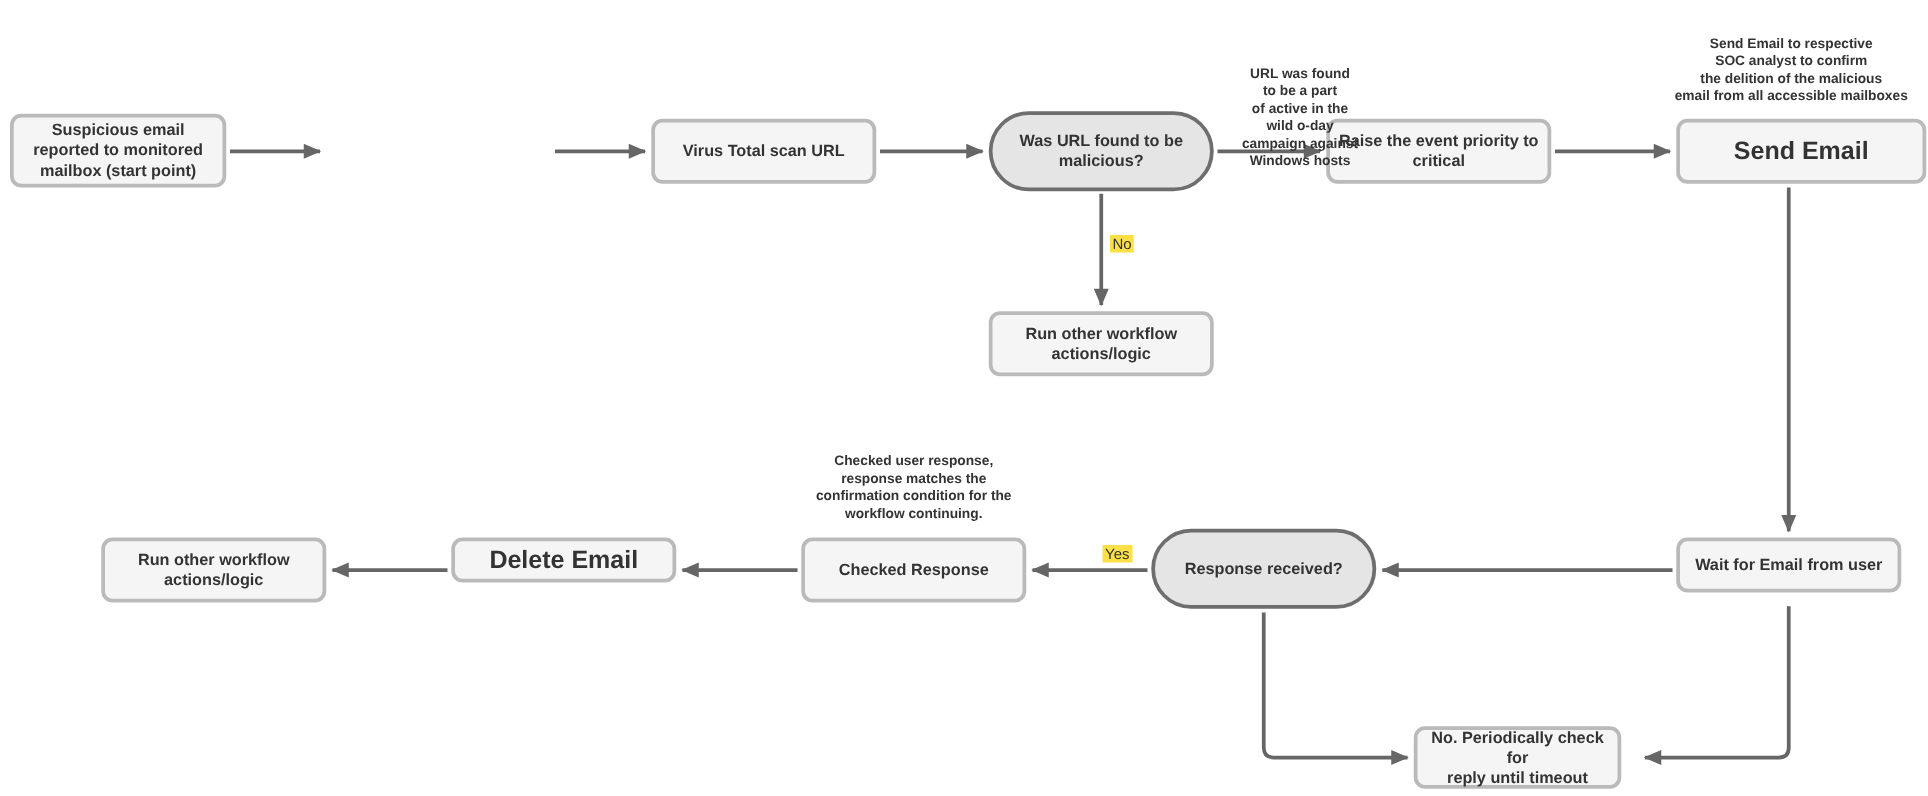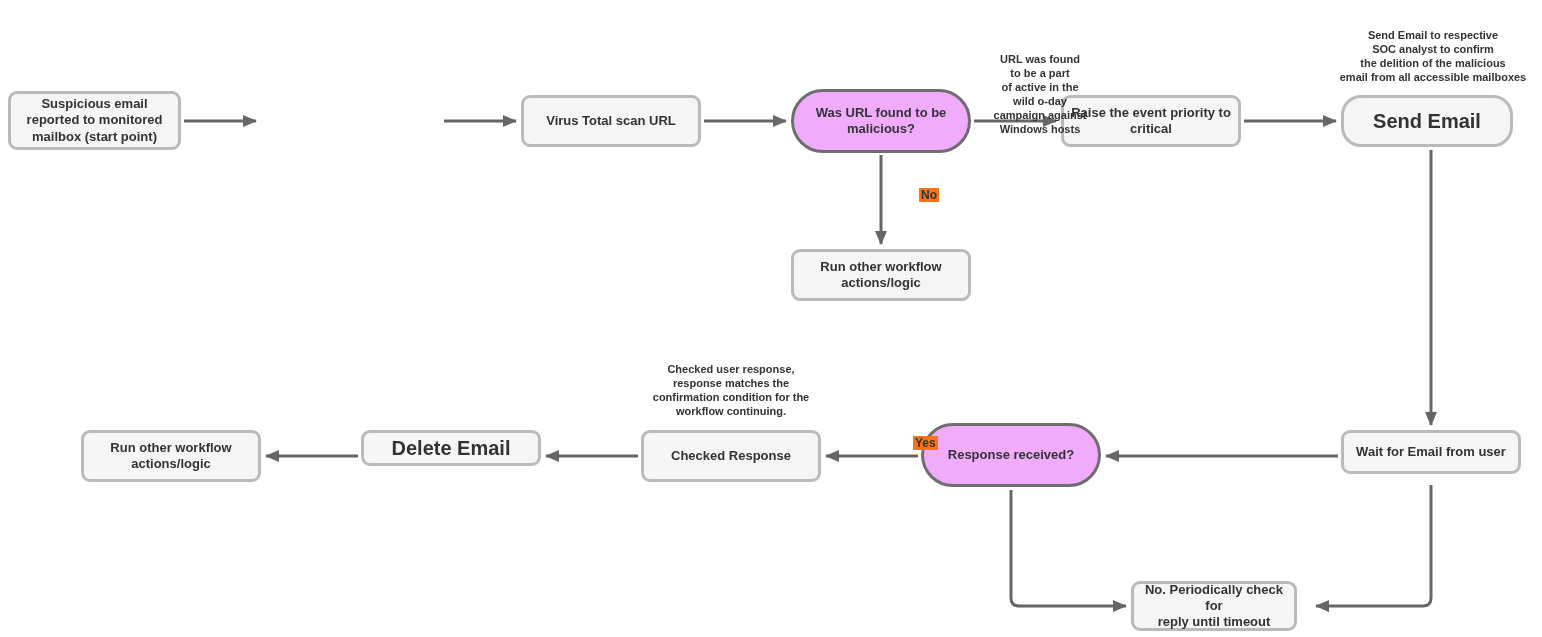--- a/index.html
+++ b/index.html
@@ -9,30 +9,30 @@
   }
   svg.edges { position:absolute; left:0; top:0; width:1542px; height:637px; }
   .node {
     position:absolute; box-sizing:border-box;
     background:#f5f5f5; border:3px solid #bababa; border-radius:9px;
     display:flex; align-items:center; justify-content:center;
     text-align:center; font-weight:bold; font-size:13px; line-height:1.25;
     color:#333333; white-space:pre-line; padding:2px 4px;
   }
   .decision {
-    background:#f0abfc; border-color:#6e6e6e; border-radius:32px;
+    background:#e5e5e5; border-color:#6e6e6e; border-radius:32px;
   }
   .big { font-size:20px; }
   .annotation {
     position:absolute; text-align:center; font-weight:bold; font-size:11px;
     line-height:14px; color:#333333; white-space:pre-line;
   }
   .edge-label {
-    position:absolute; font-weight:bold; font-size:12px; color:#333333;
-    background:#f97316; padding:0 2px;margin-left:31px;
+    position:absolute; font-weight:normal; font-size:12px; color:#333333;
+    background:#fde047; padding:0 2px;
   }
   .edge { stroke:#666666; stroke-width:3; fill:none; }
 </style>
 </head>
 <body>
 
 <div class="canvas">
 
   <svg class="edges" xmlns="http://www.w3.org/2000/svg">
     <defs>
@@ -61,21 +61,21 @@
 
 
   <div class="node" style="left:521px; top:95px; width:180px; height:52px;">Virus Total scan URL</div>
 
   <div class="node decision" style="left:791px; top:89px; width:180px; height:64px;">Was URL found to be
 malicious?</div>
 
   <div class="node" style="left:1061px; top:95px; width:180px; height:52px;">Raise the event priority to
 critical</div>
 
-  <div class="node big" style="left:1341px; top:95px; width:172px; height:52px;border-radius:20px;">Send Email</div>
+  <div class="node big" style="left:1341px; top:95px; width:200px; height:52px;">Send Email</div>
 
   <div class="node" style="left:791px; top:249px; width:180px; height:52px;">Run other workflow
 actions/logic</div>
 
   <div class="node" style="left:81px; top:430px; width:180px; height:52px;">Run other workflow
 actions/logic</div>
 
   <div class="node big" style="left:361px; top:430px; width:180px; height:36px;">Delete Email</div>
 
   <div class="node" style="left:641px; top:430px; width:180px; height:52px;">Checked Response</div>

